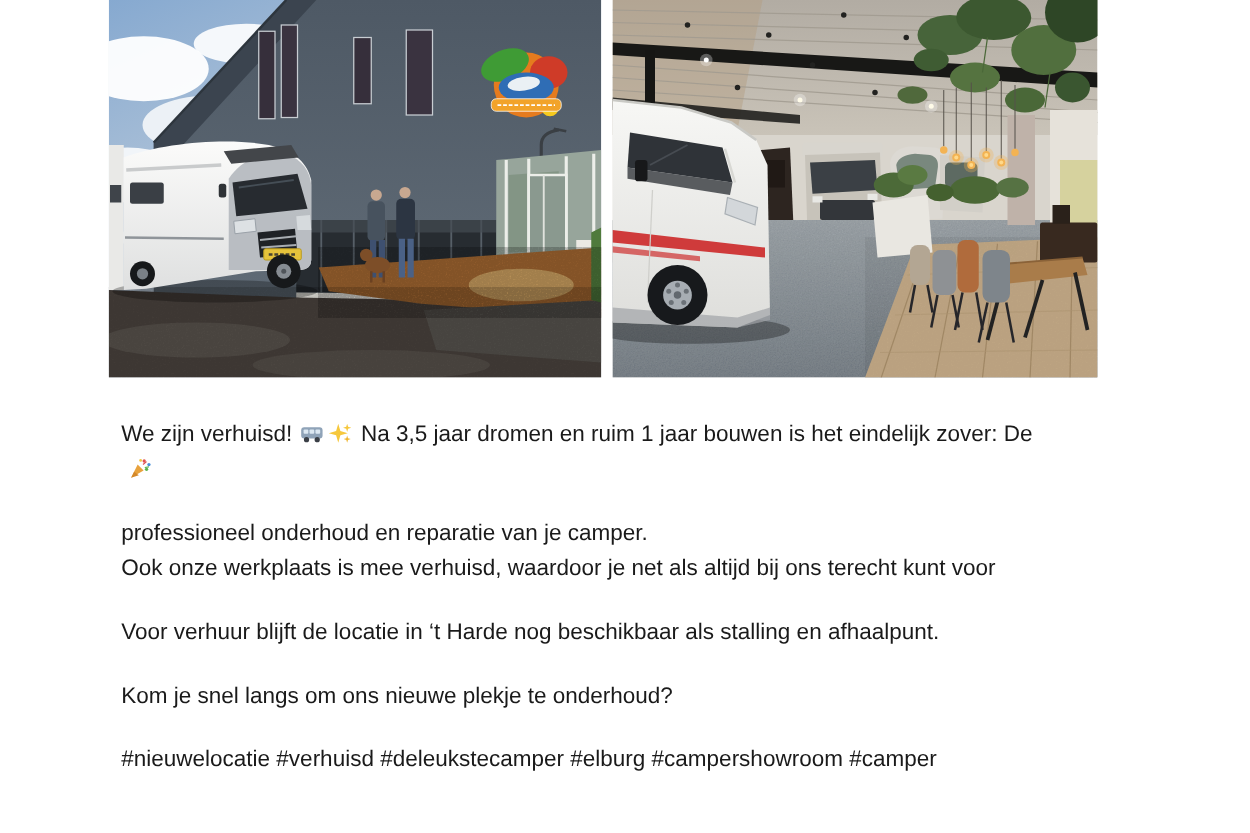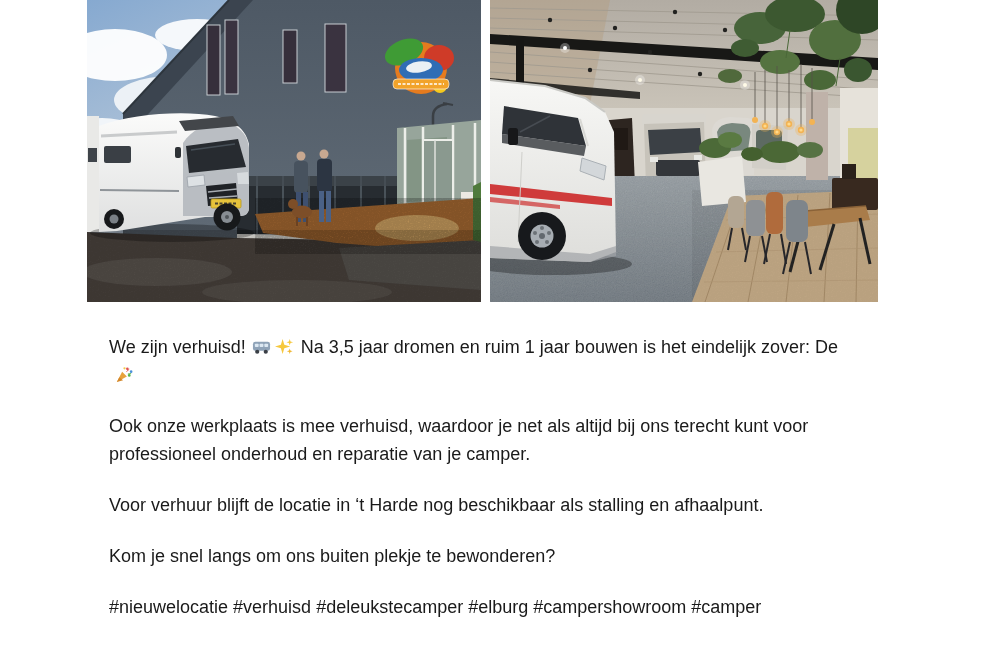--- a/index.html
+++ b/index.html
@@ -2,21 +2,21 @@
 <html><head>
 <meta charset="utf-8">
 <style>
   html,body{margin:0;padding:0;background:#ffffff;}
   body{width:1000px;height:666px;overflow:hidden;position:relative;
        font-family:"Liberation Sans",sans-serif;}
   .photos{position:absolute;top:0;left:87px;display:flex;gap:9px;}
   .photo{display:block;}
   .post-text{position:absolute;left:97px;top:333px;width:822px;
              font-size:18px;line-height:28px;color:#1a1a1a;}
-  .para{margin:0 0 23px 12px;}
+  .para{margin:0 0 23px 0;}
   .line{display:block;white-space:nowrap;}
   .emoji{display:inline-block;width:19px;height:19px;vertical-align:-3px;margin:0 2px;}
   .emoji.first{margin-left:6px;}
   .emoji.gap-after{margin-right:7px;}
 </style>
 </head>
 <body>
 
 <div class="photos">
 
@@ -393,25 +393,25 @@
           <circle cx="13" cy="4" r="1.4" fill="#e05252"></circle>
           <circle cx="17" cy="7" r="1.4" fill="#4a90d9"></circle>
           <circle cx="15" cy="11" r="1.4" fill="#58b24c"></circle>
           <circle cx="10" cy="3.5" r="1.2" fill="#f2c94c"></circle>
           <line x1="12" y1="7" x2="15" y2="4.5" stroke="#e05252" stroke-width="1"></line>
           <line x1="13.5" y1="9.5" x2="17" y2="9" stroke="#58b24c" stroke-width="1"></line>
         </svg>
     </span>
   </p>
   <p class="para">
+    <span class="line">professioneel onderhoud en reparatie van je camper.</span>
     <span class="line">Ook onze werkplaats is mee verhuisd, waardoor je net als altijd bij ons terecht kunt voor</span>
-    <span class="line">professioneel onderhoud en reparatie van je camper.</span>
   </p>
   <p class="para">
     <span class="line">Voor verhuur blijft de locatie in ‘t Harde nog beschikbaar als stalling en afhaalpunt.</span>
   </p>
   <p class="para">
-    <span class="line">Kom je snel langs om ons buiten plekje te bewonderen?</span>
+    <span class="line">Kom je snel langs om ons nieuwe plekje te onderhoud?</span>
   </p>
   <p class="para">
     <span class="line">#nieuwelocatie #verhuisd #deleukstecamper #elburg #campershowroom #camper</span>
   </p>
 </div>
 
 </body></html>

